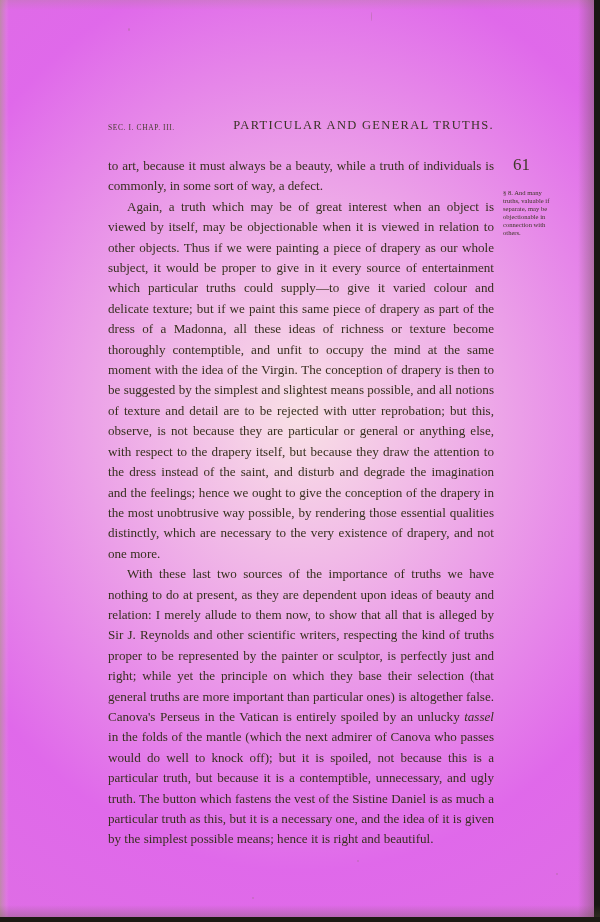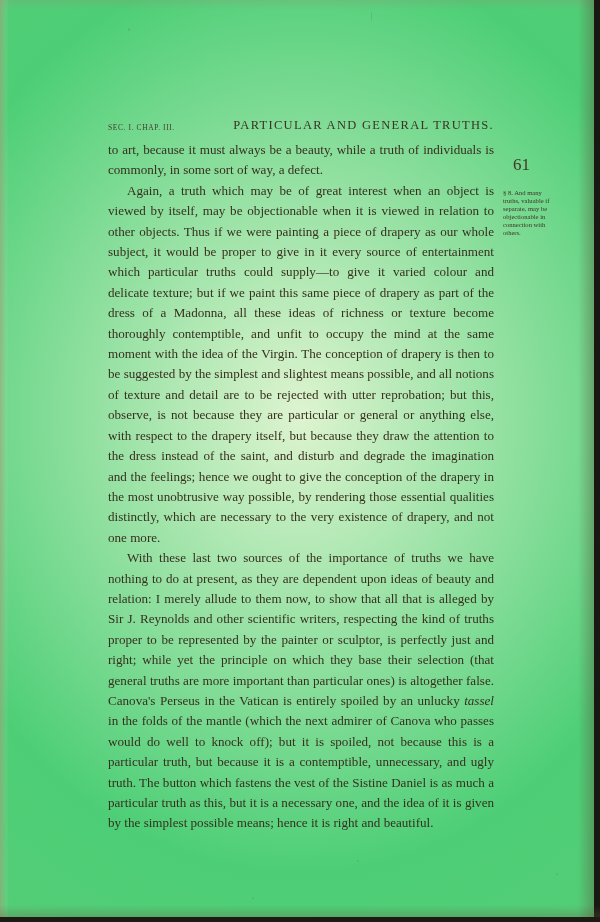--- a/index.html
+++ b/index.html
@@ -4,21 +4,21 @@
 <style>
   html, body {
     margin: 0;
     padding: 0;
     background: #e8e4d4;
   }
   .page {
     position: relative;
     width: 600px;
     height: 922px;
-    background: #22c55e;
+    background: #d946ef;
     overflow: hidden;
     font-family: "Liberation Serif", "DejaVu Serif", serif;
     color: #3a3326;
     box-sizing: border-box;
   }
   
   .paper-tone {
     position: absolute;
     inset: 0;
     background:
@@ -106,21 +106,21 @@
     right: -36px;
     top: -4px;
     font-size: 17px;
     color: #41392a;
     font-family: "Liberation Serif", "DejaVu Serif", serif;
     margin-top: 41px;
   }
 
   
   .body {
-    margin-top: 0;
+    margin-top: 16px;
     font-size: 13.1px;
     line-height: 20.4px;
     text-align: justify;
     text-justify: inter-word;
     color: #37301f;
   }
   .body p {
     margin: 0;
     text-indent: 0;
   }

